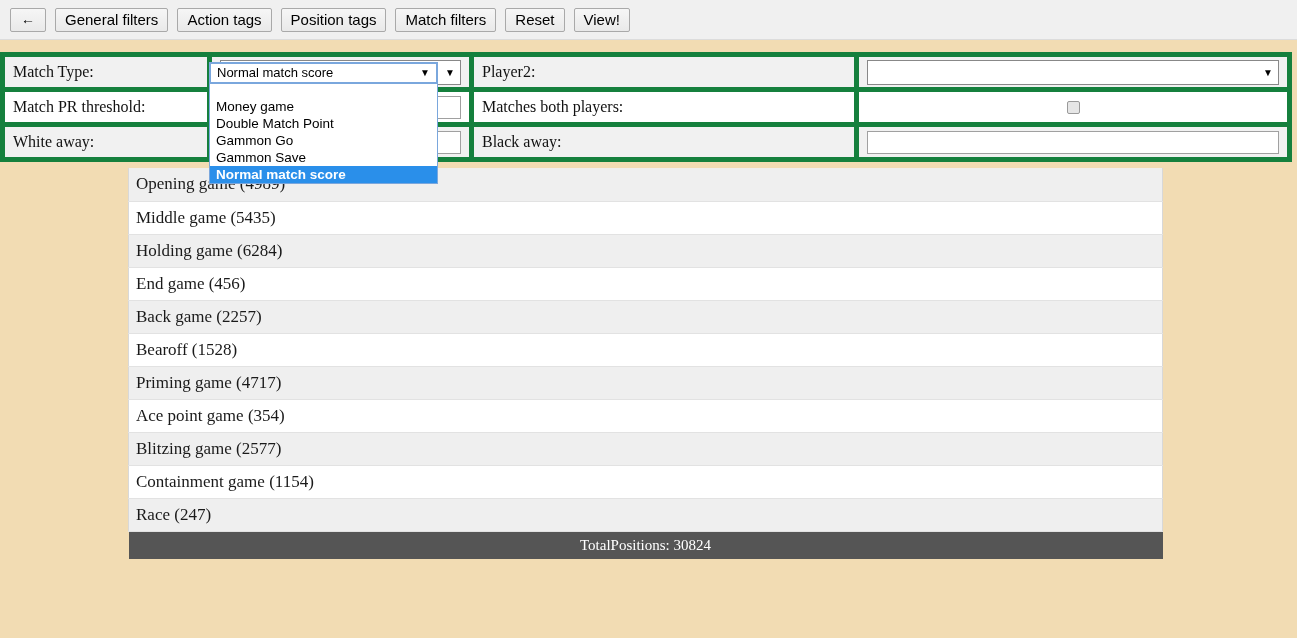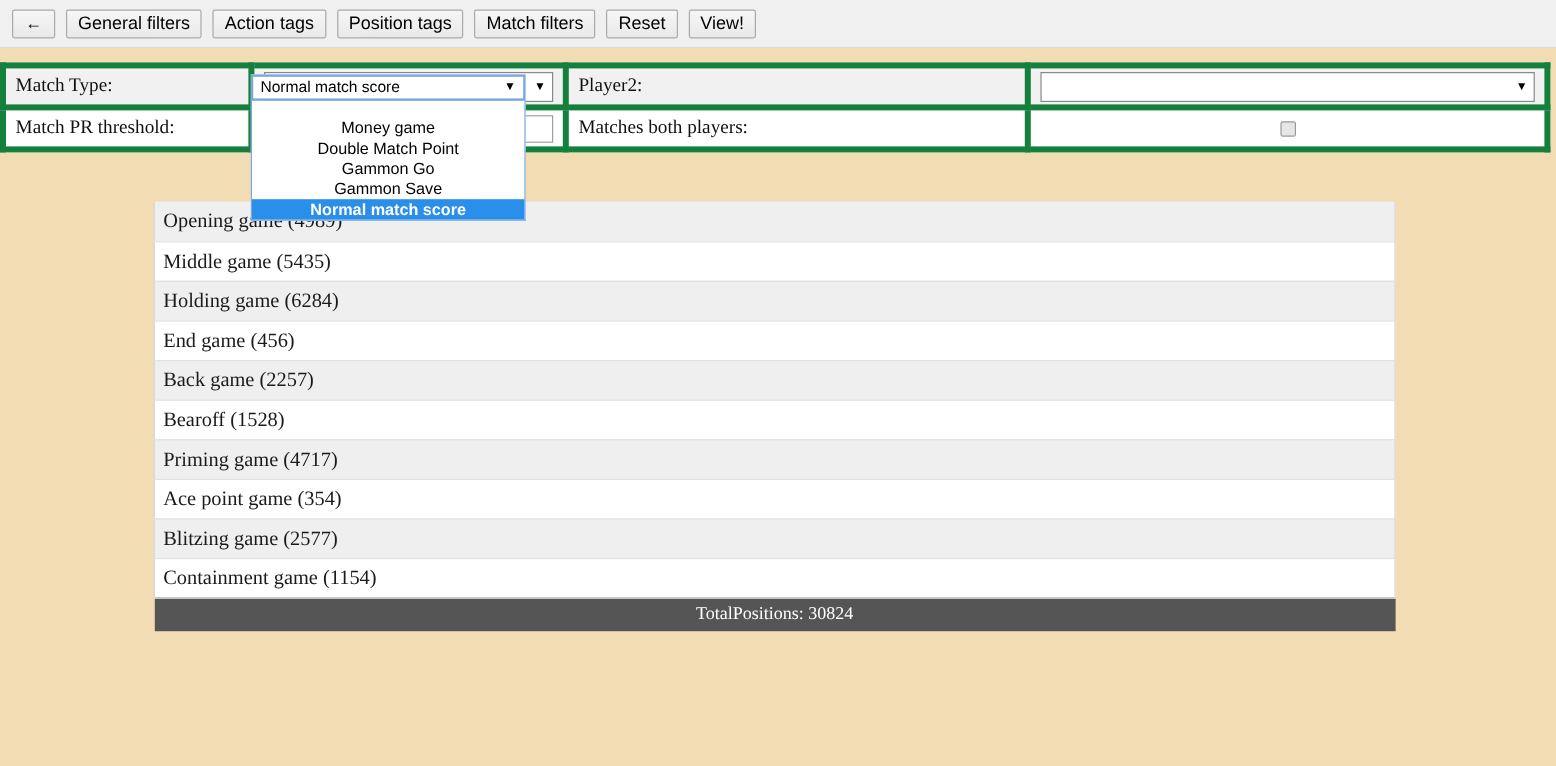--- a/index.html
+++ b/index.html
@@ -130,21 +130,20 @@
   }
   .dd-opt {
     font-family: "Liberation Sans", sans-serif;
     font-size: 13.5px;
     line-height: 17px;
     height: 17px;
     padding: 0 6px;
     color: #000;
     white-space: nowrap; overflow: hidden;
     cursor: default;
-    text-align: center;
   }
   .dd-opt.sel { background: #2a8fea; color: #fff; font-weight: bold; }
 
   
   #list {
     position: absolute; left: 128px; top: 168px;
     width: 1035px;
     border-collapse: collapse;
     table-layout: fixed;
   }
@@ -204,20 +203,30 @@
     </td>
   </tr>
   <tr>
     <td class="lbl-col">Match PR threshold:</td>
     <td class="fld-col">
       <input class="txt-input" type="text" value="" style="">
     </td>
     <td class="lbl-col2">Matches both players:</td>
     <td class="center">
       <span class="chk"></span>
+    </td>
+  </tr>
+  <tr>
+    <td class="lbl-col">White away:</td>
+    <td class="fld-col">
+      <input class="txt-input" type="text" value="" style="">
+    </td>
+    <td class="lbl-col2">Black away:</td>
+    <td>
+      <input class="txt-input" type="text" value="" style="">
     </td>
   </tr>
 </tbody>
   </table>
 
 <div id="dd-wrap">
   <div id="dd-head">
     <span>Normal match score</span>
     <span class="sel-arrow">▼</span>
   </div>
@@ -255,17 +264,20 @@
       </tr>
   <tr>
         <td>Ace point game (354)</td>
       </tr>
   <tr>
         <td>Blitzing game (2577)</td>
       </tr>
   <tr>
         <td>Containment game (1154)</td>
       </tr>
+  <tr>
+        <td>Race (247)</td>
+      </tr>
   <tr class="total">
     <td>TotalPositions: 30824</td>
   </tr>
 </tbody>
   </table>
 
 </body></html>

